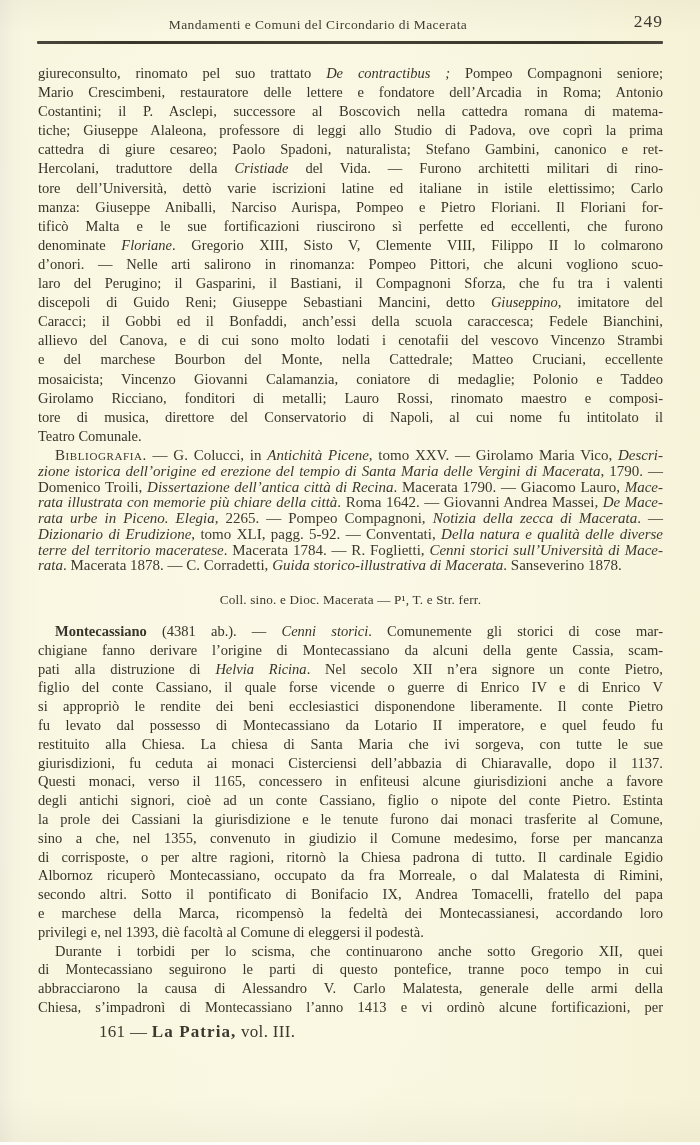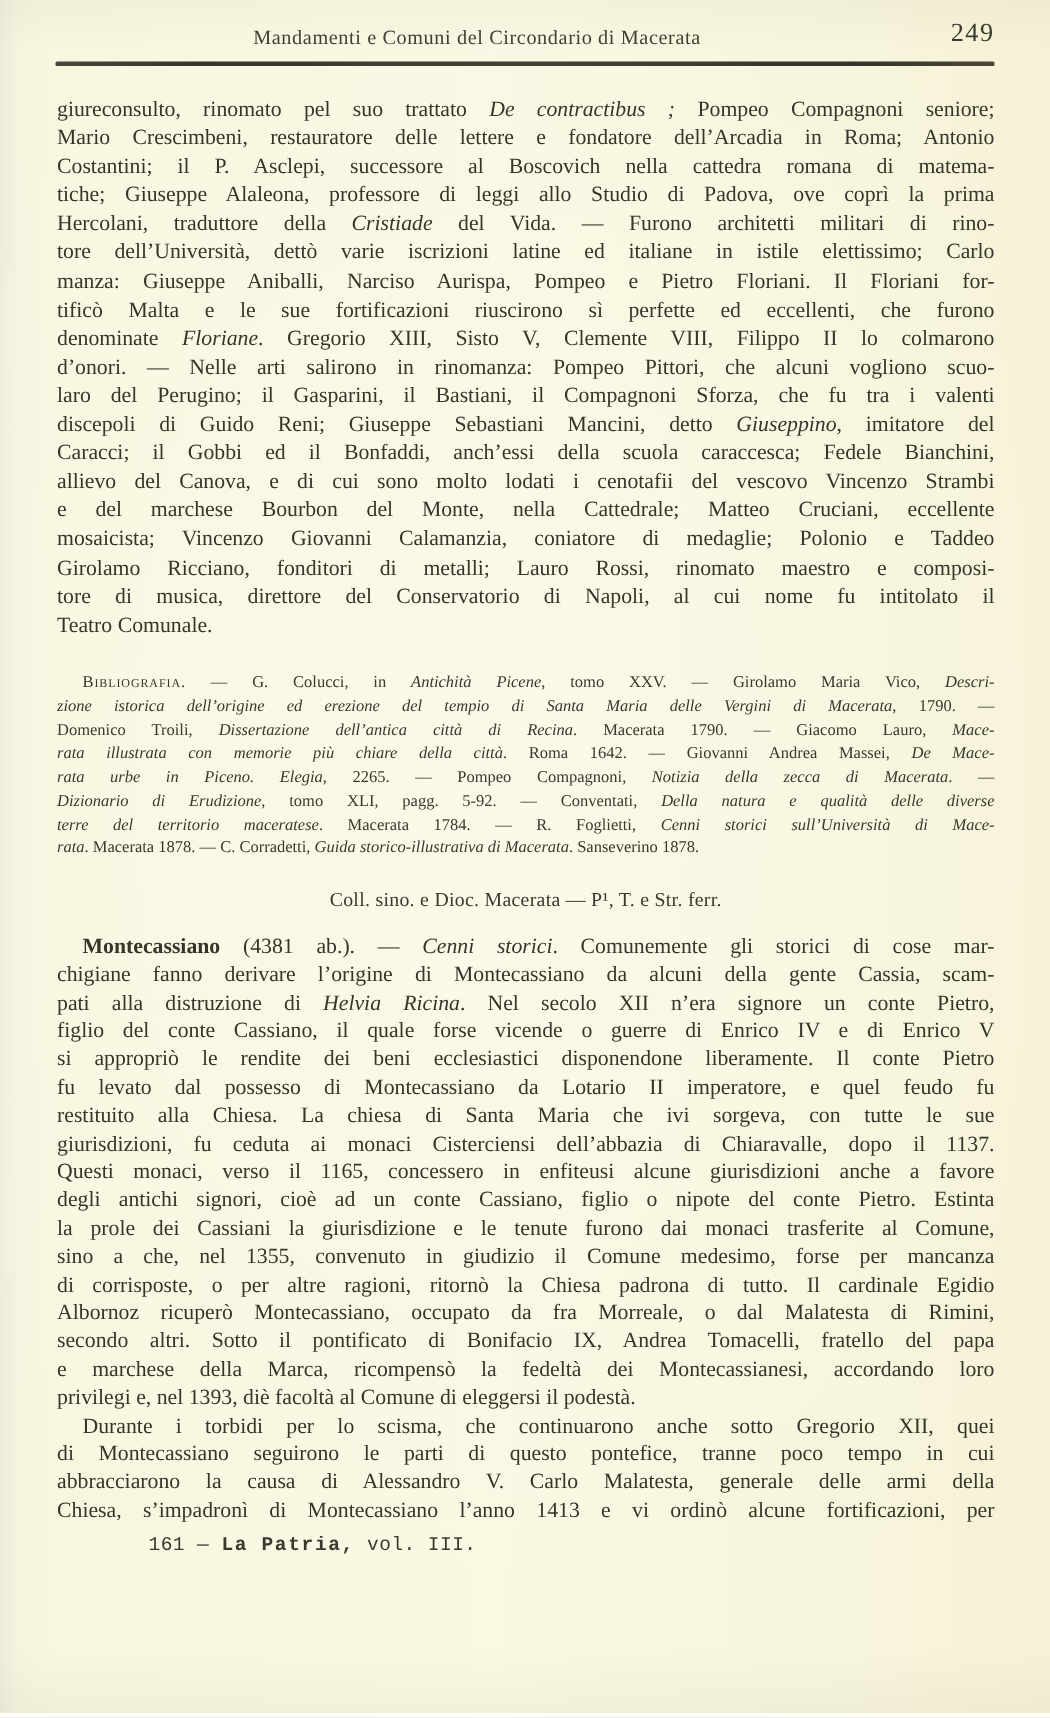--- a/index.html
+++ b/index.html
@@ -38,55 +38,56 @@
   .rule {
     position:absolute; top:41px; left:37px; width:626px; height:2.5px;
     background:linear-gradient(90deg,#4a4639,#38352b 15%,#454235 50%,#36332a 85%,#4a4639);
     border-radius:1px;
   }
   .para {
     position:absolute; left:38px; width:625px;
     font-size:14.5px; line-height:19.1px; color:#37342a;
   }
   .p1 { top:64px; }
-  .biblio { top:448px; font-size:11px; line-height:15.75px; color:#3b382e; }
+  .biblio { top:448px; font-size:15px; line-height:15.75px; color:#3b382e; }
   .p2 { top:622px; line-height:18.8px; }
   .p3 { top:941.6px; line-height:18.8px; }
   .line { text-align:justify; text-align-last:justify; }
   .line.last { text-align-last:left; }
   .line.indent { text-indent:17px; }
   .it { font-style:italic; }
   .bd { font-weight:bold; }
   .sc { font-variant:small-caps; letter-spacing:0.6px; }
   .coll-line {
     position:absolute; top:592px; left:38px; width:625px;
     text-align:center; font-size:13.2px; color:#3b382e; letter-spacing:0.2px;
   }
   .footer {
     position:absolute; top:1022px; left:99px;
-    font-size:13px; color:#3b382e; letter-spacing:0.3px;font-family:Liberation Mono, monospace;
+    font-size:17px; color:#3b382e; letter-spacing:0.3px;
   }
   .footer .series { font-weight:bold; letter-spacing:1.1px; }
 </style>
 </head>
 <body>
 
 <div class="page">
 
   <div class="running-title">Mandamenti e Comuni del Circondario di Macerata</div>
 
   <div class="page-number">249</div>
 
   <div class="rule"></div>
 
   <div class="para p1">
       <div class="line"><span>giureconsulto, rinomato pel suo trattato </span><span class="it">De contractibus ;</span><span> Pompeo Compagnoni seniore;</span></div>
       <div class="line"><span>Mario Crescimbeni, restauratore delle lettere e fondatore dell’Arcadia in Roma; Antonio</span></div>
       <div class="line"><span>Costantini; il P. Asclepi, successore al Boscovich nella cattedra romana di matema-</span></div>
       <div class="line"><span>tiche; Giuseppe Alaleona, professore di leggi allo Studio di Padova, ove coprì la prima</span></div>
+      <div class="line"><span>cattedra di giure cesareo; Paolo Spadoni, naturalista; Stefano Gambini, canonico e ret-</span></div>
       <div class="line"><span>Hercolani, traduttore della </span><span class="it">Cristiade</span><span> del Vida. — Furono architetti militari di rino-</span></div>
       <div class="line"><span>tore dell’Università, dettò varie iscrizioni latine ed italiane in istile elettissimo; Carlo</span></div>
       <div class="line"><span>manza: Giuseppe Aniballi, Narciso Aurispa, Pompeo e Pietro Floriani. Il Floriani for-</span></div>
       <div class="line"><span>tificò Malta e le sue fortificazioni riuscirono sì perfette ed eccellenti, che furono</span></div>
       <div class="line"><span>denominate </span><span class="it">Floriane</span><span>. Gregorio XIII, Sisto V, Clemente VIII, Filippo II lo colmarono</span></div>
       <div class="line"><span>d’onori. — Nelle arti salirono in rinomanza: Pompeo Pittori, che alcuni vogliono scuo-</span></div>
       <div class="line"><span>laro del Perugino; il Gasparini, il Bastiani, il Compagnoni Sforza, che fu tra i valenti</span></div>
       <div class="line"><span>discepoli di Guido Reni; Giuseppe Sebastiani Mancini, detto </span><span class="it">Giuseppino</span><span>, imitatore del</span></div>
       <div class="line"><span>Caracci; il Gobbi ed il Bonfaddi, anch’essi della scuola caraccesca; Fedele Bianchini,</span></div>
       <div class="line"><span>allievo del Canova, e di cui sono molto lodati i cenotafii del vescovo Vincenzo Strambi</span></div>

